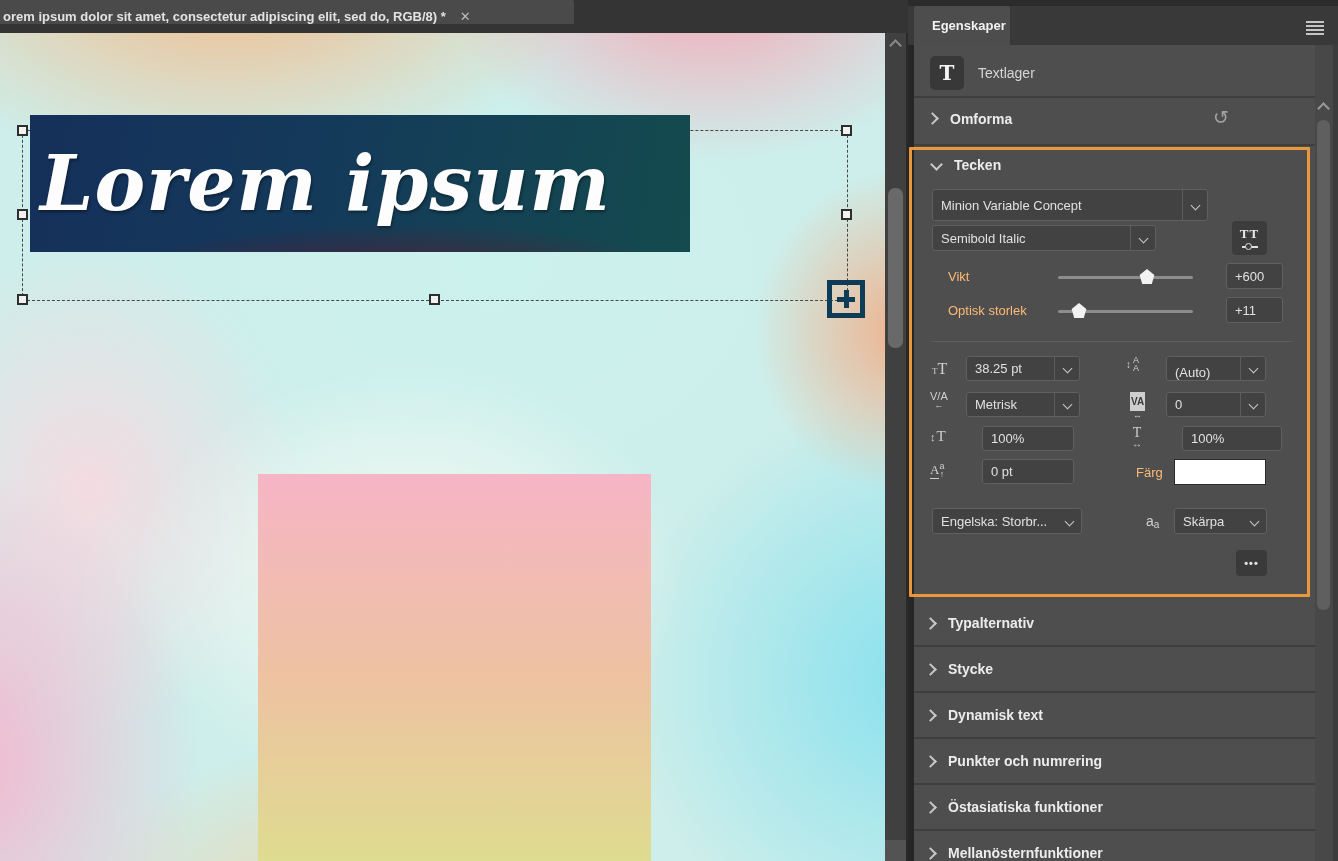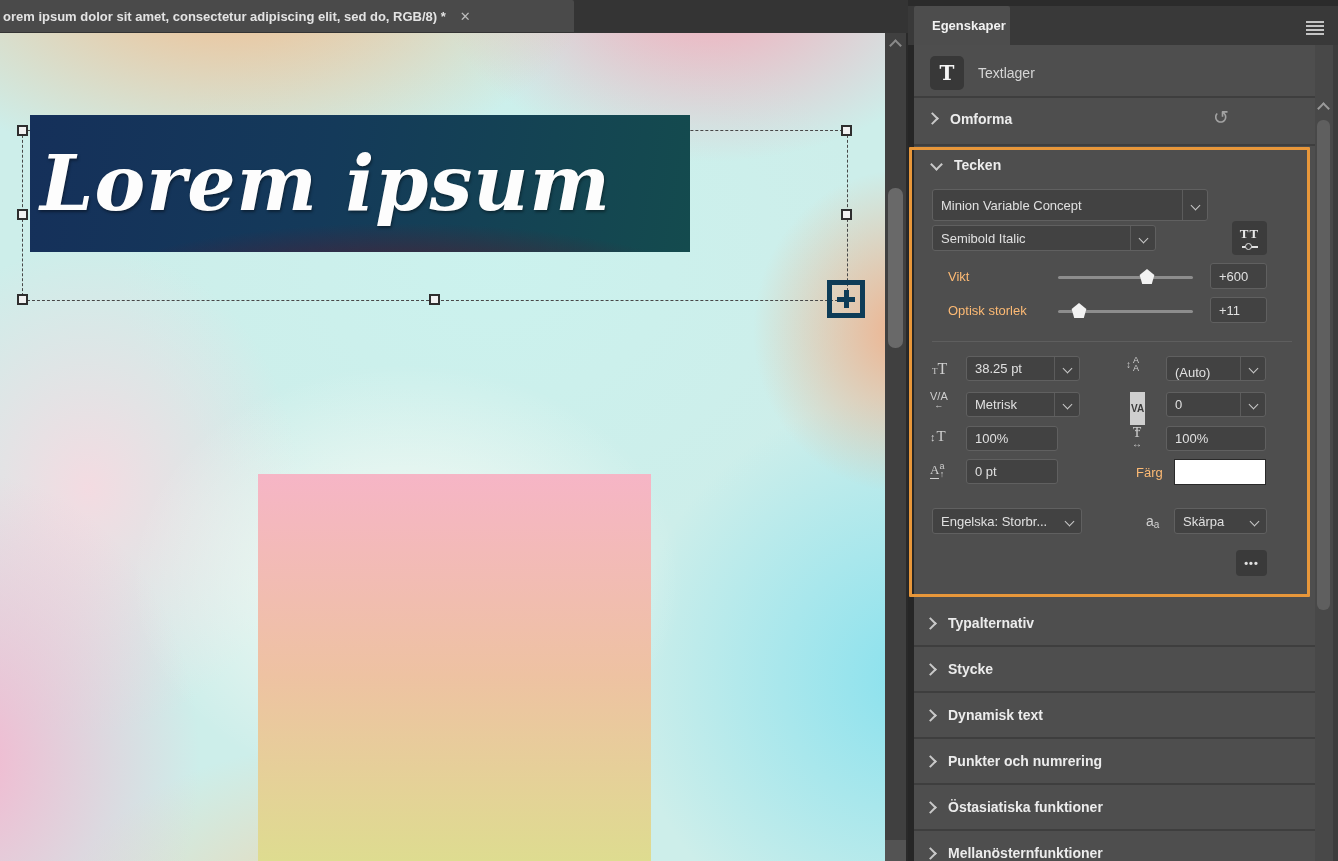--- a/index.html
+++ b/index.html
@@ -2,22 +2,22 @@
 <html><head>
 <meta charset="utf-8">
 <style>
   html,body{margin:0;padding:0;background:#2a2a2a;}
   #app{position:relative;width:1338px;height:861px;overflow:hidden;
        font-family:"Liberation Sans",sans-serif;-webkit-font-smoothing:antialiased;}
   .abs{position:absolute;}
 
   
   .tabbar{left:0;top:0;width:908px;height:33px;background:#343434;}
-  .doc-tab{left:0;top:0;width:574px;height:32px;background:#4a4a4a;border-radius:0 2px 0 0;
-           display:flex;align-items:center;overflow:hidden;}
+  .doc-tab{left:0;top:0;width:574px;height:24px;background:#4a4a4a;border-radius:0 2px 0 0;
+           display:flex;align-items:flex-end;overflow:hidden;}
   .doc-title{color:#e3e3e3;font-size:13px;font-weight:700;white-space:nowrap;padding-left:3px;}
   .doc-close{color:#bdbdbd;font-size:13px;margin-left:14px;font-weight:400;}
 
   
   .canvas{left:0;top:33px;width:885px;height:828px;background-color:#cdeeea;
     background-image:
       radial-gradient(ellipse 48% 40% at 46% 66%, rgba(255,252,246,0.95) 0%, rgba(255,252,246,0) 65%),
       radial-gradient(ellipse 38% 50% at -4% 88%, rgba(247,178,205,0.92) 0%, rgba(247,178,205,0) 70%),
       radial-gradient(ellipse 34% 42% at 10% 55%, rgba(250,216,224,0.85) 0%, rgba(250,216,224,0) 70%),
       radial-gradient(ellipse 56% 34% at 26% -8%, rgba(246,184,132,0.97) 0%, rgba(246,184,132,0) 74%),
@@ -73,21 +73,21 @@
   .orange-box{left:909px;top:147px;width:401px;height:450px;border:3px solid #e8973a;
       box-sizing:border-box;border-radius:1px;pointer-events:none;z-index:5;}
 
   .combo{background:#424242;border:1px solid #606060;border-radius:3px;box-sizing:border-box;
       display:flex;align-items:center;color:#e0e0e0;font-size:13px;}
   .combo .txt{flex:1;padding-left:8px;white-space:nowrap;overflow:hidden;}
   .combo .dd{width:24px;align-self:stretch;display:flex;align-items:center;justify-content:center;}
   .combo .dd.sep{border-left:1px solid #5c5c5c;}
   .combo .dd .chev{width:6px;height:6px;border-width:1.5px;}
   .field{background:#424242;border:1px solid #606060;border-radius:3px;box-sizing:border-box;
-      color:#e0e0e0;font-size:13px;display:flex;align-items:center;padding-left:8px;}
+      color:#e0e0e0;font-size:13px;display:flex;align-items:center;padding-left:8px;margin-left:16px;}
 
   .ctl-label{color:#fdba74;font-size:13px;}
   .track{height:3px;background:#8d8d8d;border-radius:2px;}
   .sthumb{width:16px;height:15px;background:#f2f2f2;filter:drop-shadow(0 0 1px #222);
       clip-path:polygon(50% 0%,96% 40%,80% 100%,20% 100%,4% 40%);}
 
   .vf-btn{left:1232px;top:221px;width:35px;height:34px;background:#3c3c3c;border-radius:4px;
       display:flex;flex-direction:column;align-items:center;justify-content:center;}
   .vf-btn .tt{color:#e8e8e8;font-family:"Liberation Serif",serif;font-weight:700;font-size:13px;line-height:12px;letter-spacing:1px;}
   .vf-slider{width:16px;height:6px;border-bottom:2px solid #e0e0e0;position:relative;}
@@ -223,21 +223,21 @@
       <span style="font-size:11px;">V/A</span>
       <span style="font-size:9px;">←</span>
     </span>
   <div class="abs combo" style="left:966px;top:392px;width:114px;height:25px;">
     <span class="txt">Metrisk</span>
     <span class="dd sep">
         <span class="chev down"></span>
       </span>
   </div>
   <span class="abs icon icol" style="left:1130px;top:392px;">
-      <span style="font-size:10px;font-weight:700;background:#cfcfcf;color:#3a3a3a;padding:12px 1px;">VA</span>
+      <span style="font-size:10px;font-weight:700;background:#cfcfcf;color:#3a3a3a;padding:5px 1px;">VA</span>
       <span style="font-size:9px;">↔</span>
     </span>
   <div class="abs combo" style="left:1166px;top:392px;width:100px;height:25px;">
     <span class="txt">0</span>
     <span class="dd sep">
         <span class="chev down"></span>
       </span>
   </div>
 
   <span class="abs icon" style="left:930px;top:428px;display:flex;gap:1px;align-items:center;">

